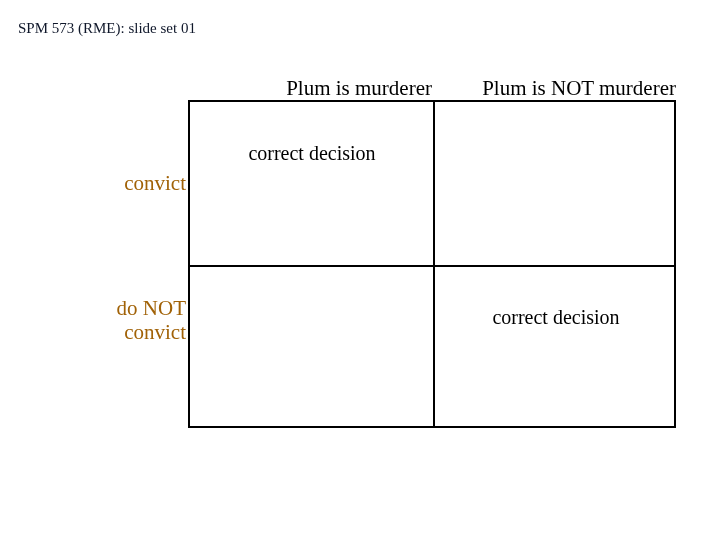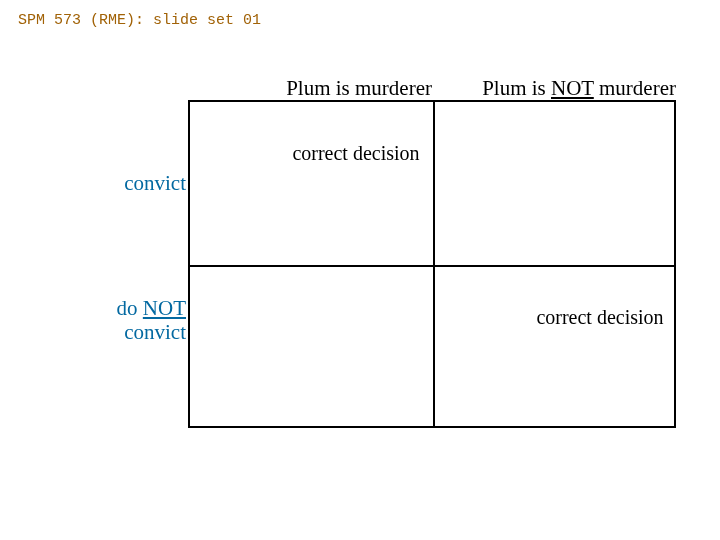--- a/index.html
+++ b/index.html
@@ -16,24 +16,24 @@
   }
   #slide {
     position: absolute;
     left: 0; top: 0;
     width: 720px;
     height: 540px;
   }
   #header {
     position: absolute;
     left: 18px;
-    top: 12px;
-    font-family: Liberation Mono, monospace;
+    top: 20px;
+    font-family: Liberation Serif, serif;
     font-size: 15px;
-    color: #a16207;
+    color: #0f172a;
     white-space: nowrap;
   }
 
   
   .col-head {
     position: absolute;
     font-size: 21px;
     color: #000000;
     text-align: right;
     white-space: nowrap;
@@ -78,32 +78,31 @@
     position: absolute;
     width: 244px;
     height: 164px;
     box-sizing: border-box;
     font-size: 20px;
     color: #000000;
     display: flex;
     align-items: flex-start;
     justify-content: center;
     padding-top: 40px;
-    margin-left: 44px;
   }
   #cell-tl { left: 0;    top: 0; }
   #cell-tr { left: 244px; top: 0; }
   #cell-bl { left: 0;    top: 164px; }
   #cell-br { left: 244px; top: 164px; }
 
   
   .row-label {
     position: absolute;
     font-size: 21px;
-    color: #0369a1;
+    color: #a16207;
     text-align: right;
     line-height: 1.12;
   }
   #row-label-1 {
     left: 0px;
     top: 172px;
     width: 186px;
     padding-right: 2px;
   }
   #row-label-2 {
@@ -114,21 +113,21 @@
   }
   #axis-label {
     position: absolute;
     left: 0px;
     top: 235px;
     width: 152px;
     text-align: right;
     font-size: 21px;
     color: #000000;
   }
-  .u { text-decoration: underline; }
+  .u { }
 </style>
 </head>
 <body>
 
 <div id="slide">
 
   <div id="header">SPM 573 (RME): slide set 01</div>
 
   <div class="col-head" id="col-head-1"><span>Plum is </span><span>murderer</span></div>
 

